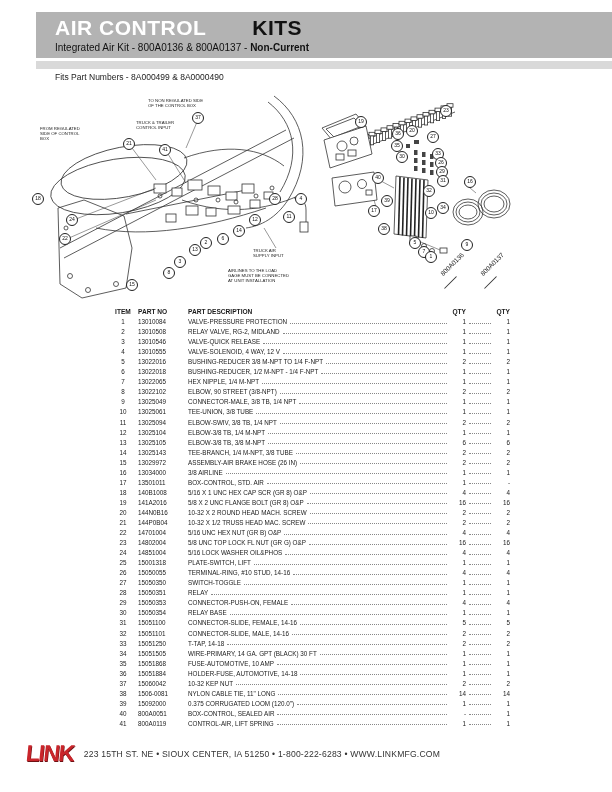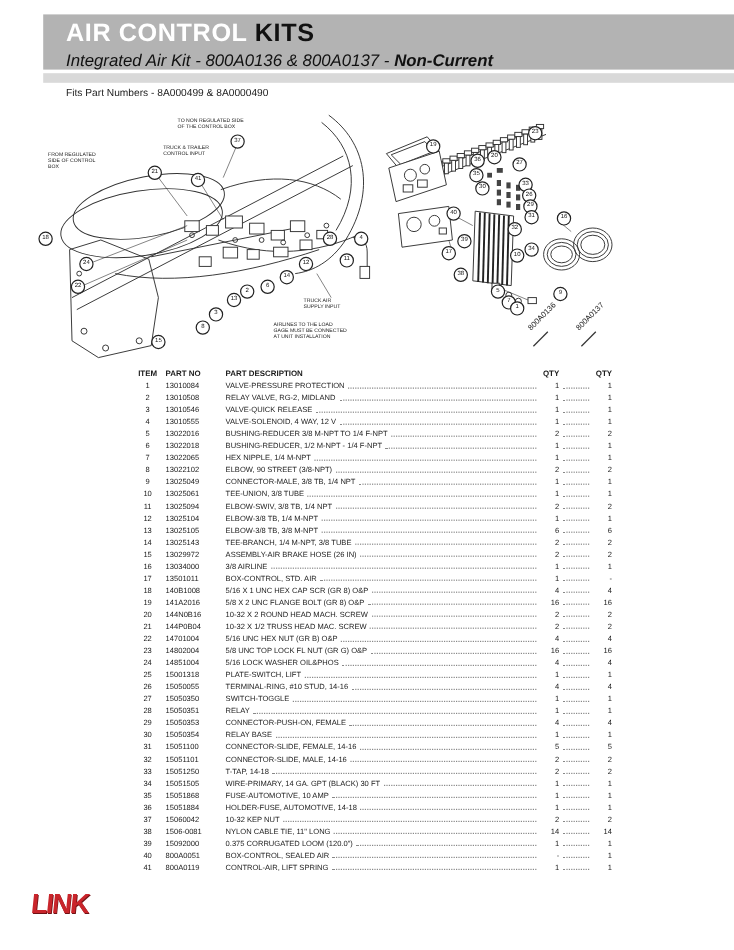--- a/index.html
+++ b/index.html
@@ -3,22 +3,22 @@
 <meta charset="utf-8">
 <style>
   html,body{margin:0;padding:0;}
   body{width:612px;height:792px;background:#fff;position:relative;overflow:hidden;
        font-family:"Liberation Sans", sans-serif;color:#1a1a1a;}
   
   .hdr-band{position:absolute;left:36px;right:0;top:12px;height:46px;background:#b3b3b3;}
   .hdr-strip{position:absolute;left:36px;right:0;top:61px;height:8px;background:#d9d9d9;}
   .hdr-title{position:absolute;left:55px;top:16px;font-size:21px;font-weight:bold;letter-spacing:.5px;}
   .hdr-title .w{color:#fff;}
-  .hdr-title .k{color:#111;}
-  .hdr-sub{position:absolute;left:55px;top:42px;font-size:14px;font-style:italic;color:#111;}
+  .hdr-title .k{color:#111;margin-left:40px;}
+  .hdr-sub{position:absolute;left:55px;top:42px;font-size:10px;color:#111;}
   .hdr-sub b{font-weight:bold;}
   .fits{position:absolute;left:55px;top:72px;font-size:8.5px;color:#222;}
   
   .diagram{position:absolute;left:36px;top:88px;width:548px;height:215px;}
   .diagram svg{position:absolute;left:0;top:0;}
   .callout{position:absolute;width:10px;height:10px;border:0.9px solid #222;border-radius:50%;
            background:#fff;font-size:5px;line-height:9px;text-align:center;color:#111;z-index:3;}
   .ann{position:absolute;font-size:4.3px;line-height:5px;color:#222;white-space:pre-line;
        text-transform:uppercase;z-index:2;}
   .collabel{position:absolute;font-size:6.5px;color:#222;transform:rotate(-45deg);
@@ -663,13 +663,14 @@
     <span class="leader"></span>
     <span class="c-qty">1</span>
     <span class="leader l2"></span>
     <span class="c-qty">1</span>
   </div>
 </div>
 </div>
 
 <div class="footer">
   <span class="logo">LINK</span>
+  <span class="addr">223 15TH ST. NE • SIOUX CENTER, IA 51250 • 1-800-222-6283 • WWW.LINKMFG.COM</span>
 </div>
 
 </body></html>

